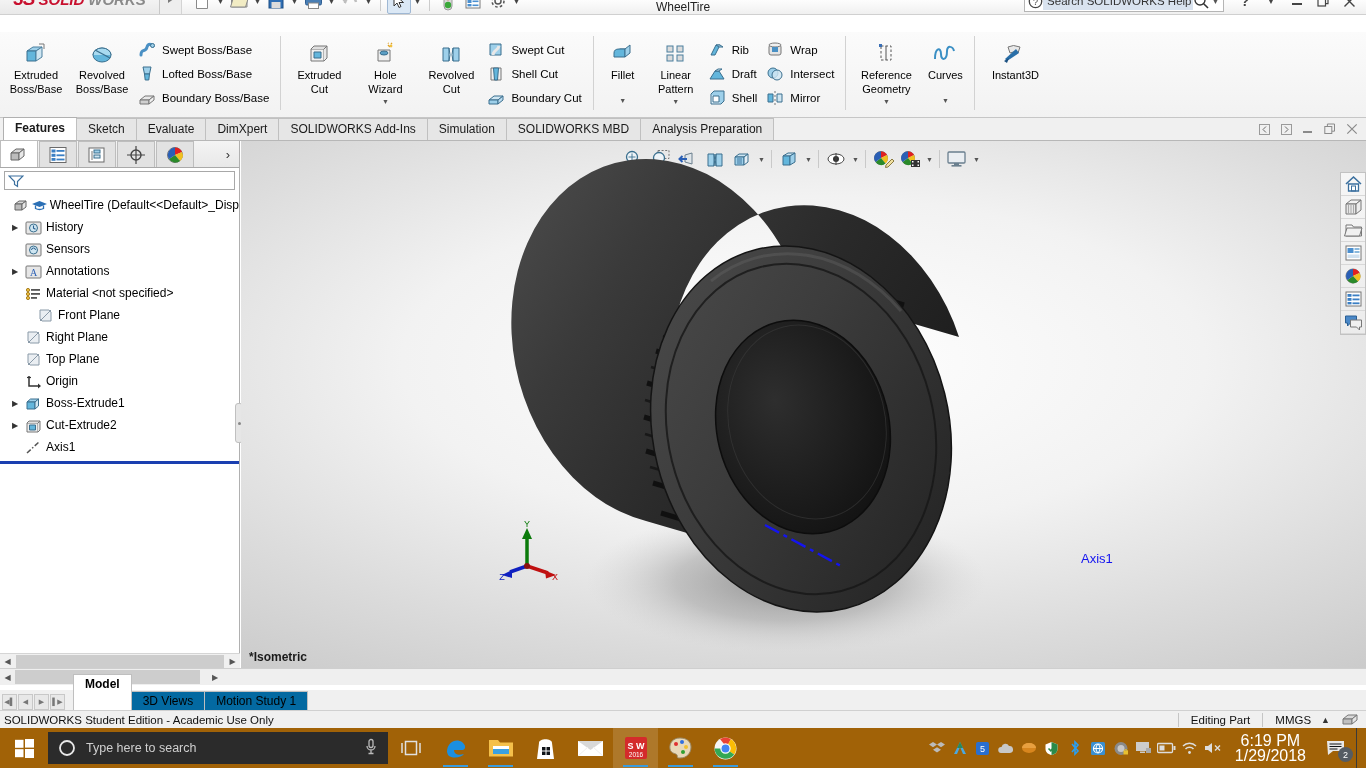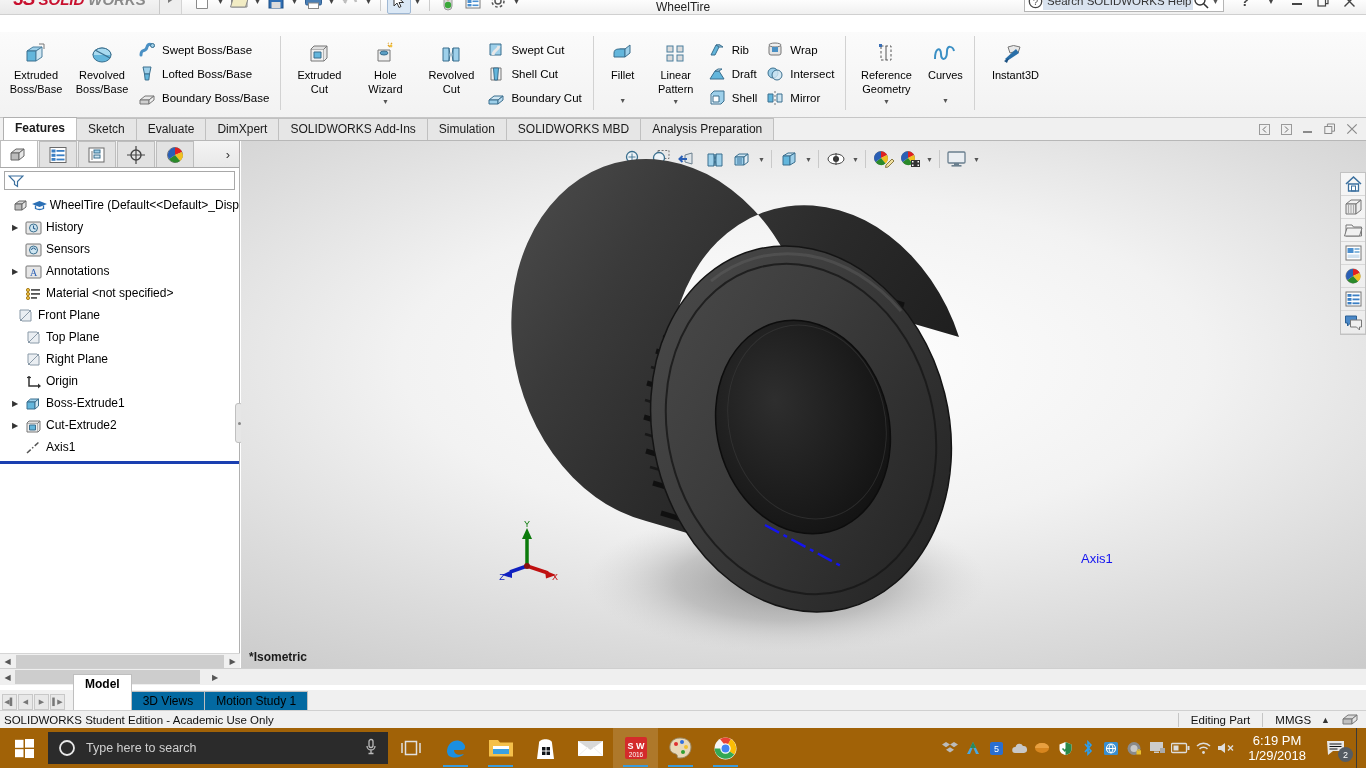--- a/index.html
+++ b/index.html
@@ -206,21 +206,21 @@
   .tb-icons { display: flex; align-items: center; }
   .tb-ic { width: 45px; height: 40px; display: flex; align-items: center; justify-content: center;
     position: relative; }
   .tb-ic.open::after {
     content:''; position: absolute; bottom: 1px; left: 10px; width: 25px; height: 2px;
     background: #3a9bdc;
   }
   .tb-ic.active { background: rgba(255,255,255,0.14); }
   .tray { margin-left: auto; display: flex; align-items: center; gap: 1px; padding-right: 2px; }
   .tray-ic { width: 22px; height: 40px; display: flex; align-items: center; justify-content: center; }
-  .clock { color: #fff; font-size: 13px; line-height: 15px; text-align: center;
+  .clock { color: #fff; font-size: 16px; line-height: 15px; text-align: center;
     padding: 0 10px; }
   .notif { width: 38px; height: 40px; display: flex; align-items: center; justify-content: center;
     position: relative; }
   .notif-badge {
     position: absolute; right: 2px; bottom: 6px; width: 15px; height: 15px; border-radius: 50%;
     background: #555c63; color: #fff; font-size: 9px; display: flex; align-items: center;
     justify-content: center;
   }
   .showdesk { width: 8px; height: 40px; border-left: 1px solid #3a3a3a; }
 </style>
@@ -769,51 +769,51 @@
               <rect x="6" y="3" width="9" height="1.8" fill="#555"></rect>
               <circle cx="3" cy="8" r="1.6" fill="#f0c040" stroke="#a88020"></circle>
               <rect x="6" y="7" width="9" height="1.8" fill="#555"></rect>
               <circle cx="3" cy="12" r="1.6" fill="#f0c040" stroke="#a88020"></circle>
               <rect x="6" y="11" width="6" height="1.8" fill="#555"></rect>
             </svg>
         </span>
         <span class="tlbl">Material &lt;not specified&gt;</span>
       </div>
 
-      <div class="trow" style="padding-left:0">
+      <div class="trow" style="padding-left:20px">
         <span class="twist"></span>
         <span class="ticon">
           <svg width="17" height="15" viewBox="0 0 17 15">
               <path d="M3 2 h9 l2 2 v9 h-9 l-2-2 z" fill="#eaeef2" stroke="#8a9aa8"></path>
               <path d="M3 13 L14 2" stroke="#8a9aa8"></path>
             </svg>
         </span>
         <span class="tlbl">Front Plane</span>
       </div>
 
       <div class="trow" style="padding-left:8px">
         <span class="twist"></span>
         <span class="ticon">
           <svg width="17" height="15" viewBox="0 0 17 15">
               <path d="M3 2 h9 l2 2 v9 h-9 l-2-2 z" fill="#eaeef2" stroke="#8a9aa8"></path>
               <path d="M3 13 L14 2" stroke="#8a9aa8"></path>
             </svg>
         </span>
-        <span class="tlbl">Top Plane</span>
+        <span class="tlbl">Right Plane</span>
       </div>
 
       <div class="trow" style="padding-left:8px">
         <span class="twist"></span>
         <span class="ticon">
           <svg width="17" height="15" viewBox="0 0 17 15">
               <path d="M3 2 h9 l2 2 v9 h-9 l-2-2 z" fill="#eaeef2" stroke="#8a9aa8"></path>
               <path d="M3 13 L14 2" stroke="#8a9aa8"></path>
             </svg>
         </span>
-        <span class="tlbl">Right Plane</span>
+        <span class="tlbl">Top Plane</span>
       </div>
 
       <div class="trow" style="padding-left:8px">
         <span class="twist"></span>
         <span class="ticon">
           <svg width="17" height="15" viewBox="0 0 17 15">
               <path d="M4 2 v10 h10" stroke="#333" stroke-width="1.5" fill="none"></path>
               <path d="M13 9.5 l3 2.5 l-3 2.5" fill="#333"></path>
               <path d="M2 3.5 h4" stroke="#333" stroke-width="1.2"></path>
             </svg>

